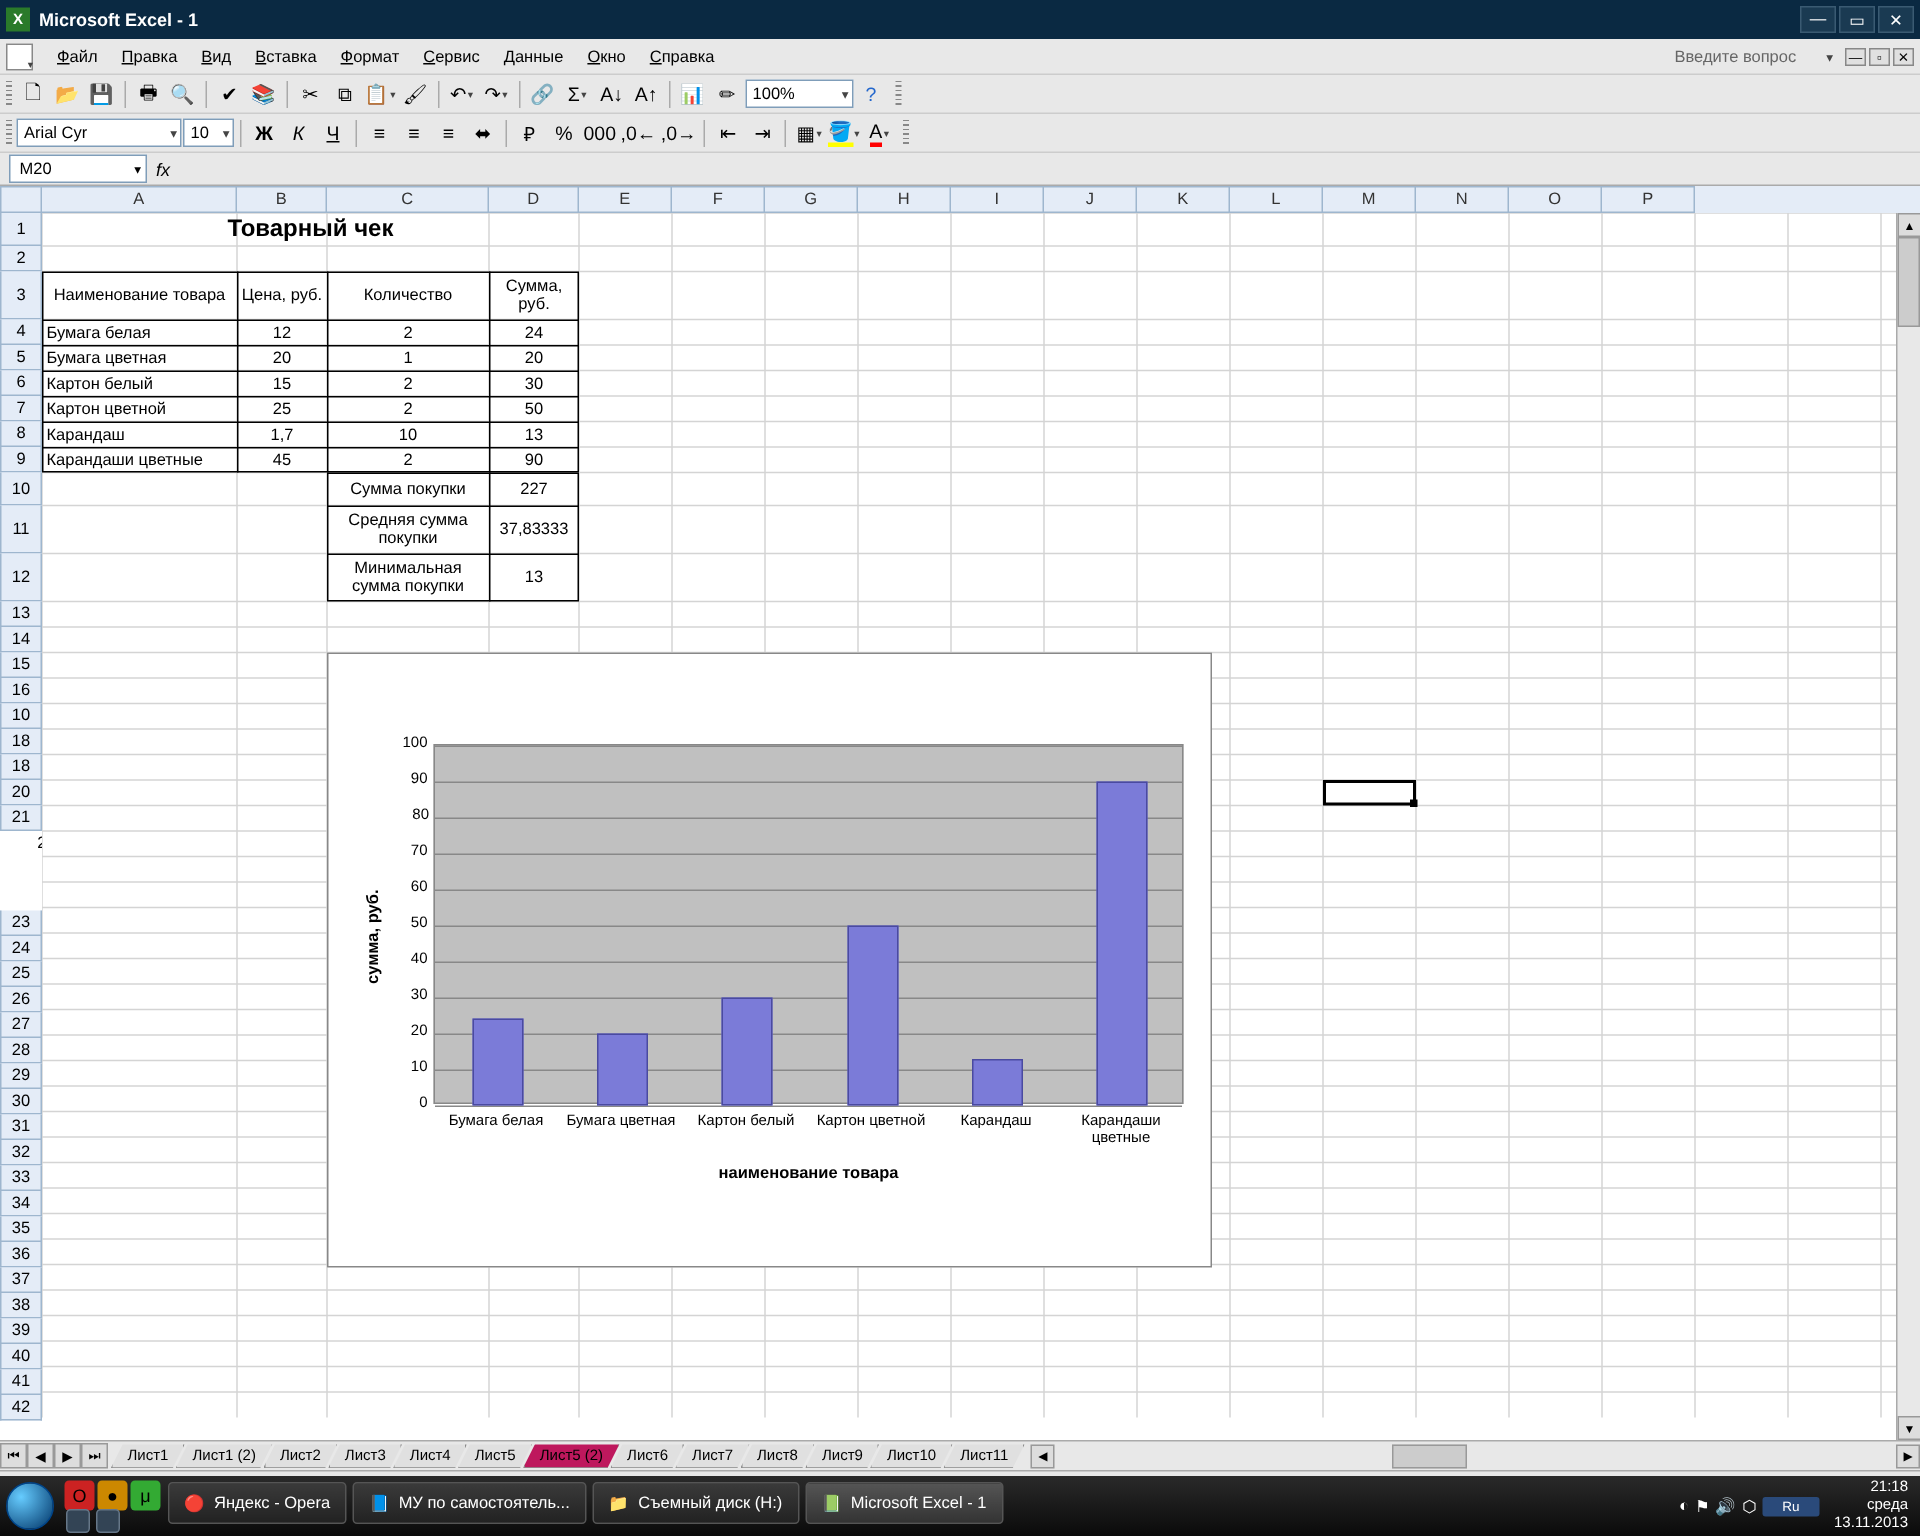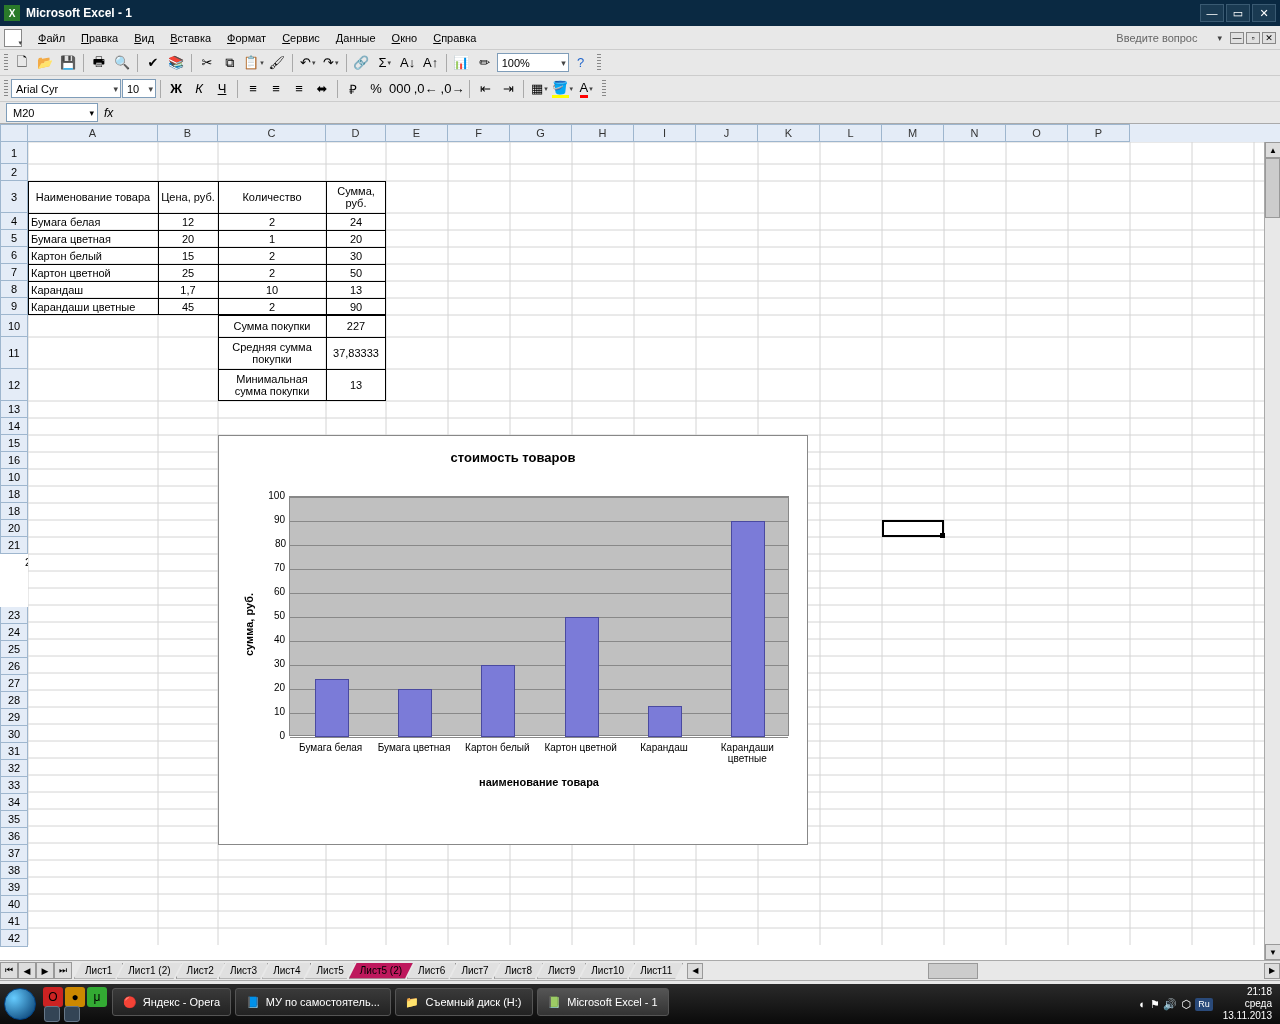--- a/index.html
+++ b/index.html
@@ -91,21 +91,21 @@
 .taskbar { position: absolute; bottom: 0; left: 0; right: 0; height: 40px; background: linear-gradient(#2a2a2a, #0a0a0a); display: flex; align-items: flex-start; }
 .start { width: 40px; height: 40px; display:flex;align-items:center;justify-content:center;}
 .orb{width:32px;height:32px;border-radius:50%;background:radial-gradient(circle at 30% 30%,#6cf,#036);border:1px solid #048;}
 .qlaunch{display:flex;gap:2px;padding:3px;}
 .ql{width:20px;height:20px;border-radius:3px;display:flex;align-items:center;justify-content:center;font-size:12px;}
 .taskbtn { height: 28px; margin: 4px 2px; padding: 0 10px; background: linear-gradient(#3a3a3a,#222); border: 1px solid #555; border-radius: 3px; color: #fff; display: flex; align-items: center; font-size: 11px; gap:6px;cursor:pointer;}
 .taskbtn.active{background:linear-gradient(#555,#333);}
 .tray { margin-left: auto; color: #fff; font-size: 10px; display: flex; align-items: center; padding: 0 8px; gap:10px; height:40px;}
 .tray .clock{text-align:right;line-height:1.2;}
 .tray .icons{display:flex;gap:4px;font-size:11px;}
-.tray .lang{background:#2a4a7a;padding:1px 3px;border-radius:2px;font-size:9px;}
+.tray .lang{background:#2a4a7a;padding:1px 13px;border-radius:2px;font-size:9px;}
 </style>
 </head>
 <body>
 
 <div class="titlebar">
   <span class="app-icon">X</span>
   <span class="title">Microsoft Excel - 1</span>
   <span class="spacer"></span>
   <span class="winbtn">—</span>
   <span class="winbtn">▭</span>
@@ -325,20 +325,21 @@
           <line x1="0" y1="650" x2="1350" y2="650" stroke="#d4d4d4"></line>
           <line x1="0" y1="667" x2="1350" y2="667" stroke="#d4d4d4"></line>
           <line x1="0" y1="684" x2="1350" y2="684" stroke="#d4d4d4"></line>
           <line x1="0" y1="701" x2="1350" y2="701" stroke="#d4d4d4"></line>
           <line x1="0" y1="718" x2="1350" y2="718" stroke="#d4d4d4"></line>
           <line x1="0" y1="735" x2="1350" y2="735" stroke="#d4d4d4"></line>
           <line x1="0" y1="752" x2="1350" y2="752" stroke="#d4d4d4"></line>
           <line x1="0" y1="769" x2="1350" y2="769" stroke="#d4d4d4"></line>
           <line x1="0" y1="786" x2="1350" y2="786" stroke="#d4d4d4"></line>
         </svg>
+    <div class="cell center bold" style="left: 0px; top: 0px; width: 358px; height: 22px; font-size: 16px;">Товарный чек</div>
         <div class="cell center" style="left: 0px; top: 39px; width: 130px; height: 32px; white-space: normal; text-align: center; line-height: 1.1;">Наименование товара</div>
         <div class="cell center" style="left: 130px; top: 39px; width: 60px; height: 32px; white-space: normal; text-align: center; line-height: 1.1;">Цена, руб.</div>
         <div class="cell center" style="left: 190px; top: 39px; width: 108px; height: 32px; white-space: normal; text-align: center; line-height: 1.1;">Количество</div>
         <div class="cell center" style="left: 298px; top: 39px; width: 60px; height: 32px; white-space: normal; text-align: center; line-height: 1.1;">Сумма, руб.</div>
         <div class="cell " style="left: 0px; top: 71px; width: 130px; height: 17px;">Бумага белая</div>
         <div class="cell center" style="left: 130px; top: 71px; width: 60px; height: 17px;">12</div>
         <div class="cell center" style="left: 190px; top: 71px; width: 108px; height: 17px;">2</div>
         <div class="cell center" style="left: 298px; top: 71px; width: 60px; height: 17px;">24</div>
         <div class="cell " style="left: 0px; top: 88px; width: 130px; height: 17px;">Бумага цветная</div>
         <div class="cell center" style="left: 130px; top: 88px; width: 60px; height: 17px;">20</div>
@@ -377,21 +378,20 @@
         <div style="position: absolute; left: 0px; top: 139px; height: 1px; width: 358px; background: rgb(0, 0, 0); pointer-events: none;"></div>
         <div style="position: absolute; left: 0px; top: 156px; height: 1px; width: 358px; background: rgb(0, 0, 0); pointer-events: none;"></div>
         <div style="position: absolute; left: 190px; top: 173px; width: 168px; height: 86px; border: 1px solid rgb(0, 0, 0); pointer-events: none;"></div>
         <div style="position: absolute; left: 190px; top: 195px; height: 1px; width: 168px; background: rgb(0, 0, 0); pointer-events: none;"></div>
         <div style="position: absolute; left: 190px; top: 227px; height: 1px; width: 168px; background: rgb(0, 0, 0); pointer-events: none;"></div>
         <div style="position: absolute; left: 298px; top: 173px; width: 1px; height: 86px; background: rgb(0, 0, 0); pointer-events: none;"></div>
         <div class="sel-cell" style="left: 854px; top: 378px; width: 62px; height: 17px;">
           <div class="sel-handle"></div>
         </div>
         <div class="chart-box" style="left: 190px; top: 293px; width: 590px; height: 410px;">
-          <div class="chart-title">стоимость товаров</div>
           <div class="plot-area" style="left: 70px; top: 60px; width: 500px; height: 240px;">
             <div class="gridline-h" style="top: 240px;"></div>
             <div class="gridline-h" style="top: 216px;"></div>
             <div class="gridline-h" style="top: 192px;"></div>
             <div class="gridline-h" style="top: 168px;"></div>
             <div class="gridline-h" style="top: 144px;"></div>
             <div class="gridline-h" style="top: 120px;"></div>
             <div class="gridline-h" style="top: 96px;"></div>
             <div class="gridline-h" style="top: 72px;"></div>
             <div class="gridline-h" style="top: 48px;"></div>

